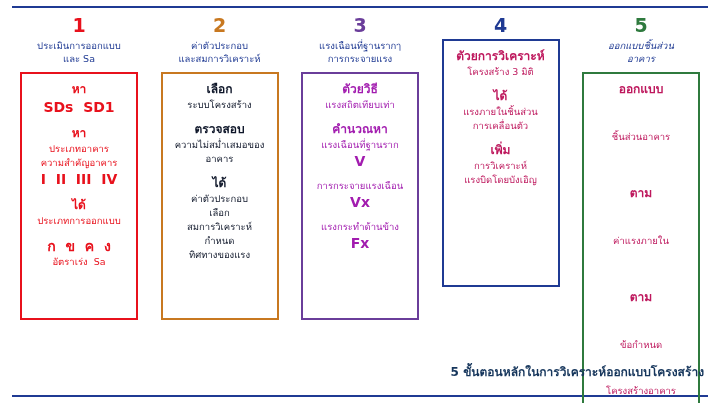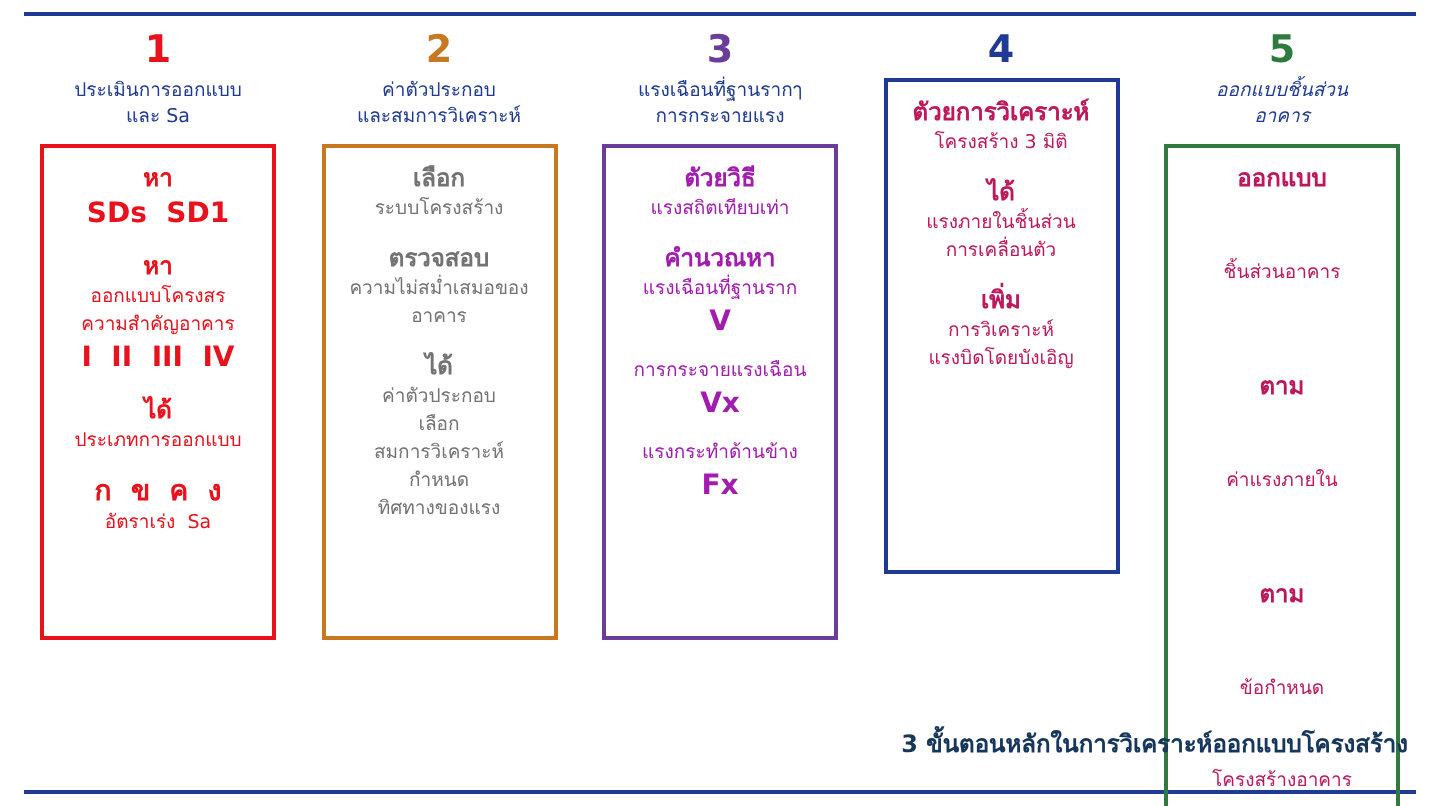--- a/index.html
+++ b/index.html
@@ -108,34 +108,34 @@
 
   <div class="columns">
       <div class="col">
         <div class="col-number" style="color: rgb(232, 17, 28);">1</div>
         <div class="col-caption" style="white-space: pre-line;">ประเมินการออกแบบ
 และ Sa</div>
         <div class="box" style="border-color: rgb(232, 17, 28); color: rgb(232, 17, 28);">
           <div class="line head">หา</div>
           <div class="line sym">SDs  SD1</div>
           <div class="line head gap">หา</div>
-          <div class="line">ออกแบบโครงสร</div>
+          <div class="line">ประเภทอาคาร</div>
           <div class="line">ความสำคัญอาคาร</div>
           <div class="line sym">I  II  III  IV</div>
           <div class="line head gap">ได้</div>
           <div class="line">ประเภทการออกแบบ</div>
           <div class="line sym gap">ก  ข  ค  ง</div>
           <div class="line">อัตราเร่ง  Sa</div>
         </div>
       </div>
       <div class="col">
         <div class="col-number" style="color: rgb(200, 120, 32);">2</div>
         <div class="col-caption" style="white-space: pre-line;">ค่าตัวประกอบ
 และสมการวิเคราะห์</div>
-        <div class="box" style="border-color: rgb(200, 120, 32); color: #737373;">
+        <div class="box" style="border-color: rgb(200, 120, 32); color: #0f172a;">
           <div class="line head">เลือก</div>
           <div class="line">ระบบโครงสร้าง</div>
           <div class="line head gap">ตรวจสอบ</div>
           <div class="line">ความไม่สม่ำเสมอของ</div>
           <div class="line">อาคาร</div>
           <div class="line head gap">ได้</div>
           <div class="line">ค่าตัวประกอบ</div>
           <div class="line">เลือก</div>
           <div class="line">สมการวิเคราะห์</div>
           <div class="line">กำหนด</div>
@@ -182,14 +182,14 @@
           <div class="line">ค่าแรงภายใน</div>
           <div class="line head gap">ตาม</div>
           <div class="line">ข้อกำหนด</div>
           <div class="line">โครงสร้างอาคาร</div>
           <div class="line">ต้านแผ่นดินไหว</div>
           <div class="line">ประเภทต่าง ๆ</div>
         </div>
       </div>
     </div>
 
-  <div class="footer">3 ขั้นตอนหลักในการวิเคราะห์ออกแบบโครงสร้าง</div>
+  <div class="footer">5 ขั้นตอนหลักในการวิเคราะห์ออกแบบโครงสร้าง</div>
 </div>
 
 </body></html>

